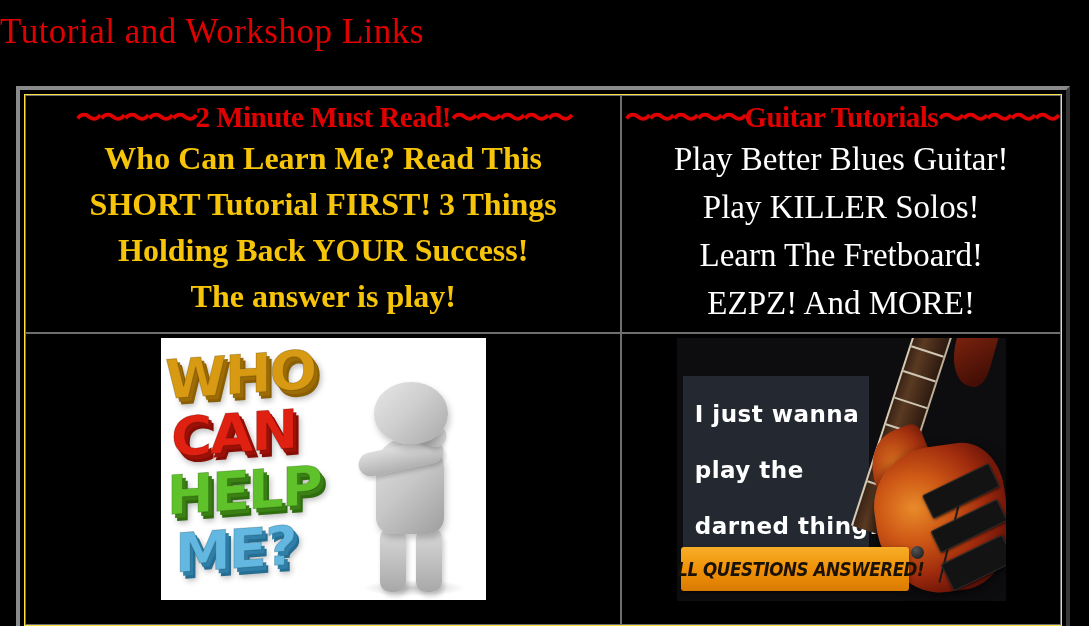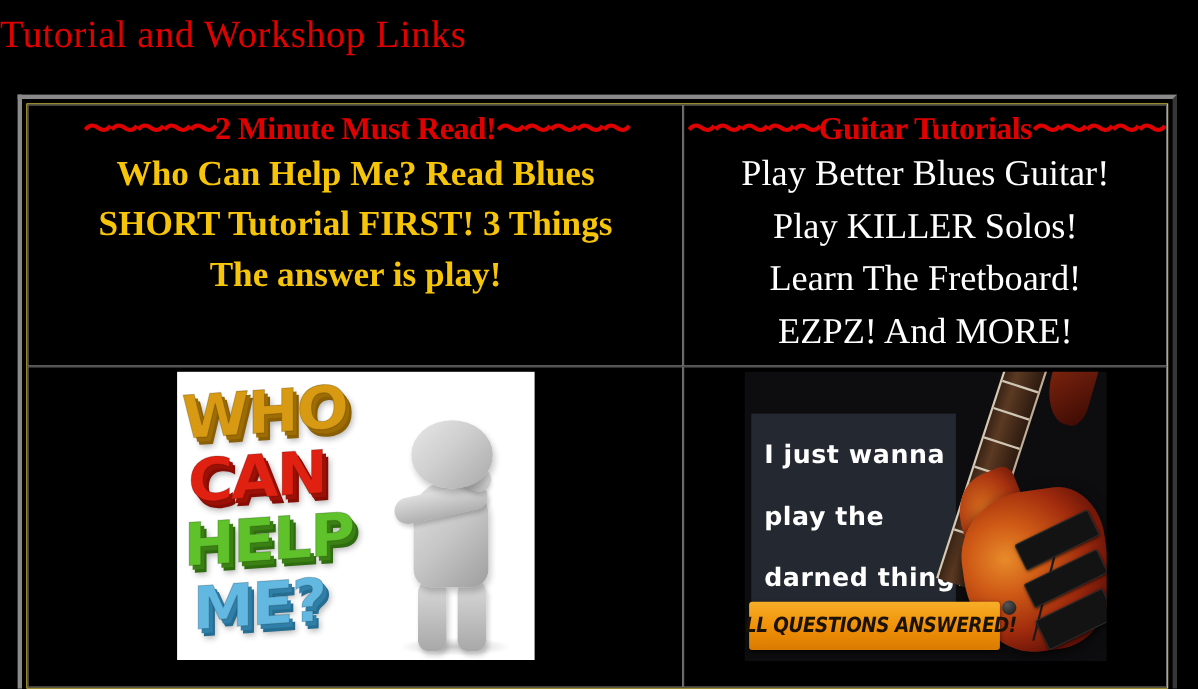--- a/index.html
+++ b/index.html
@@ -317,22 +317,23 @@
   <div class="page-title">Tutorial and Workshop Links</div>
 
   <div class="link-table">
     <div class="table-inner">
 
       <div class="row row-head">
 
         <div class="cell cell-left">
           <div class="head-block">
             <span class="squiggle-line"><span class="tilde">〜〜〜〜〜</span><span>2 Minute Must Read!</span><span class="tilde">〜〜〜〜〜</span></span>
-            <span class="lead-yellow">Who Can Help Me? Read Blues</span>
+            <span class="lead-yellow">Who Can Learn Me? Read This</span>
             <span class="lead-yellow">SHORT Tutorial FIRST! 3 Things</span>
+            <span class="lead-yellow">Holding Back YOUR Success!</span>
             <span class="lead-yellow">The answer is play!</span>
           </div>
         </div>
 
         <div class="cell cell-right">
           <div class="head-block">
             <span class="squiggle-line"><span class="tilde">〜〜〜〜〜</span><span>Guitar Tutorials</span><span class="tilde">〜〜〜〜〜</span></span>
             <span class="lead-white">Play Better Blues Guitar!</span>
             <span class="lead-white">Play KILLER Solos!</span>
             <span class="lead-white">Learn The Fretboard!</span>

